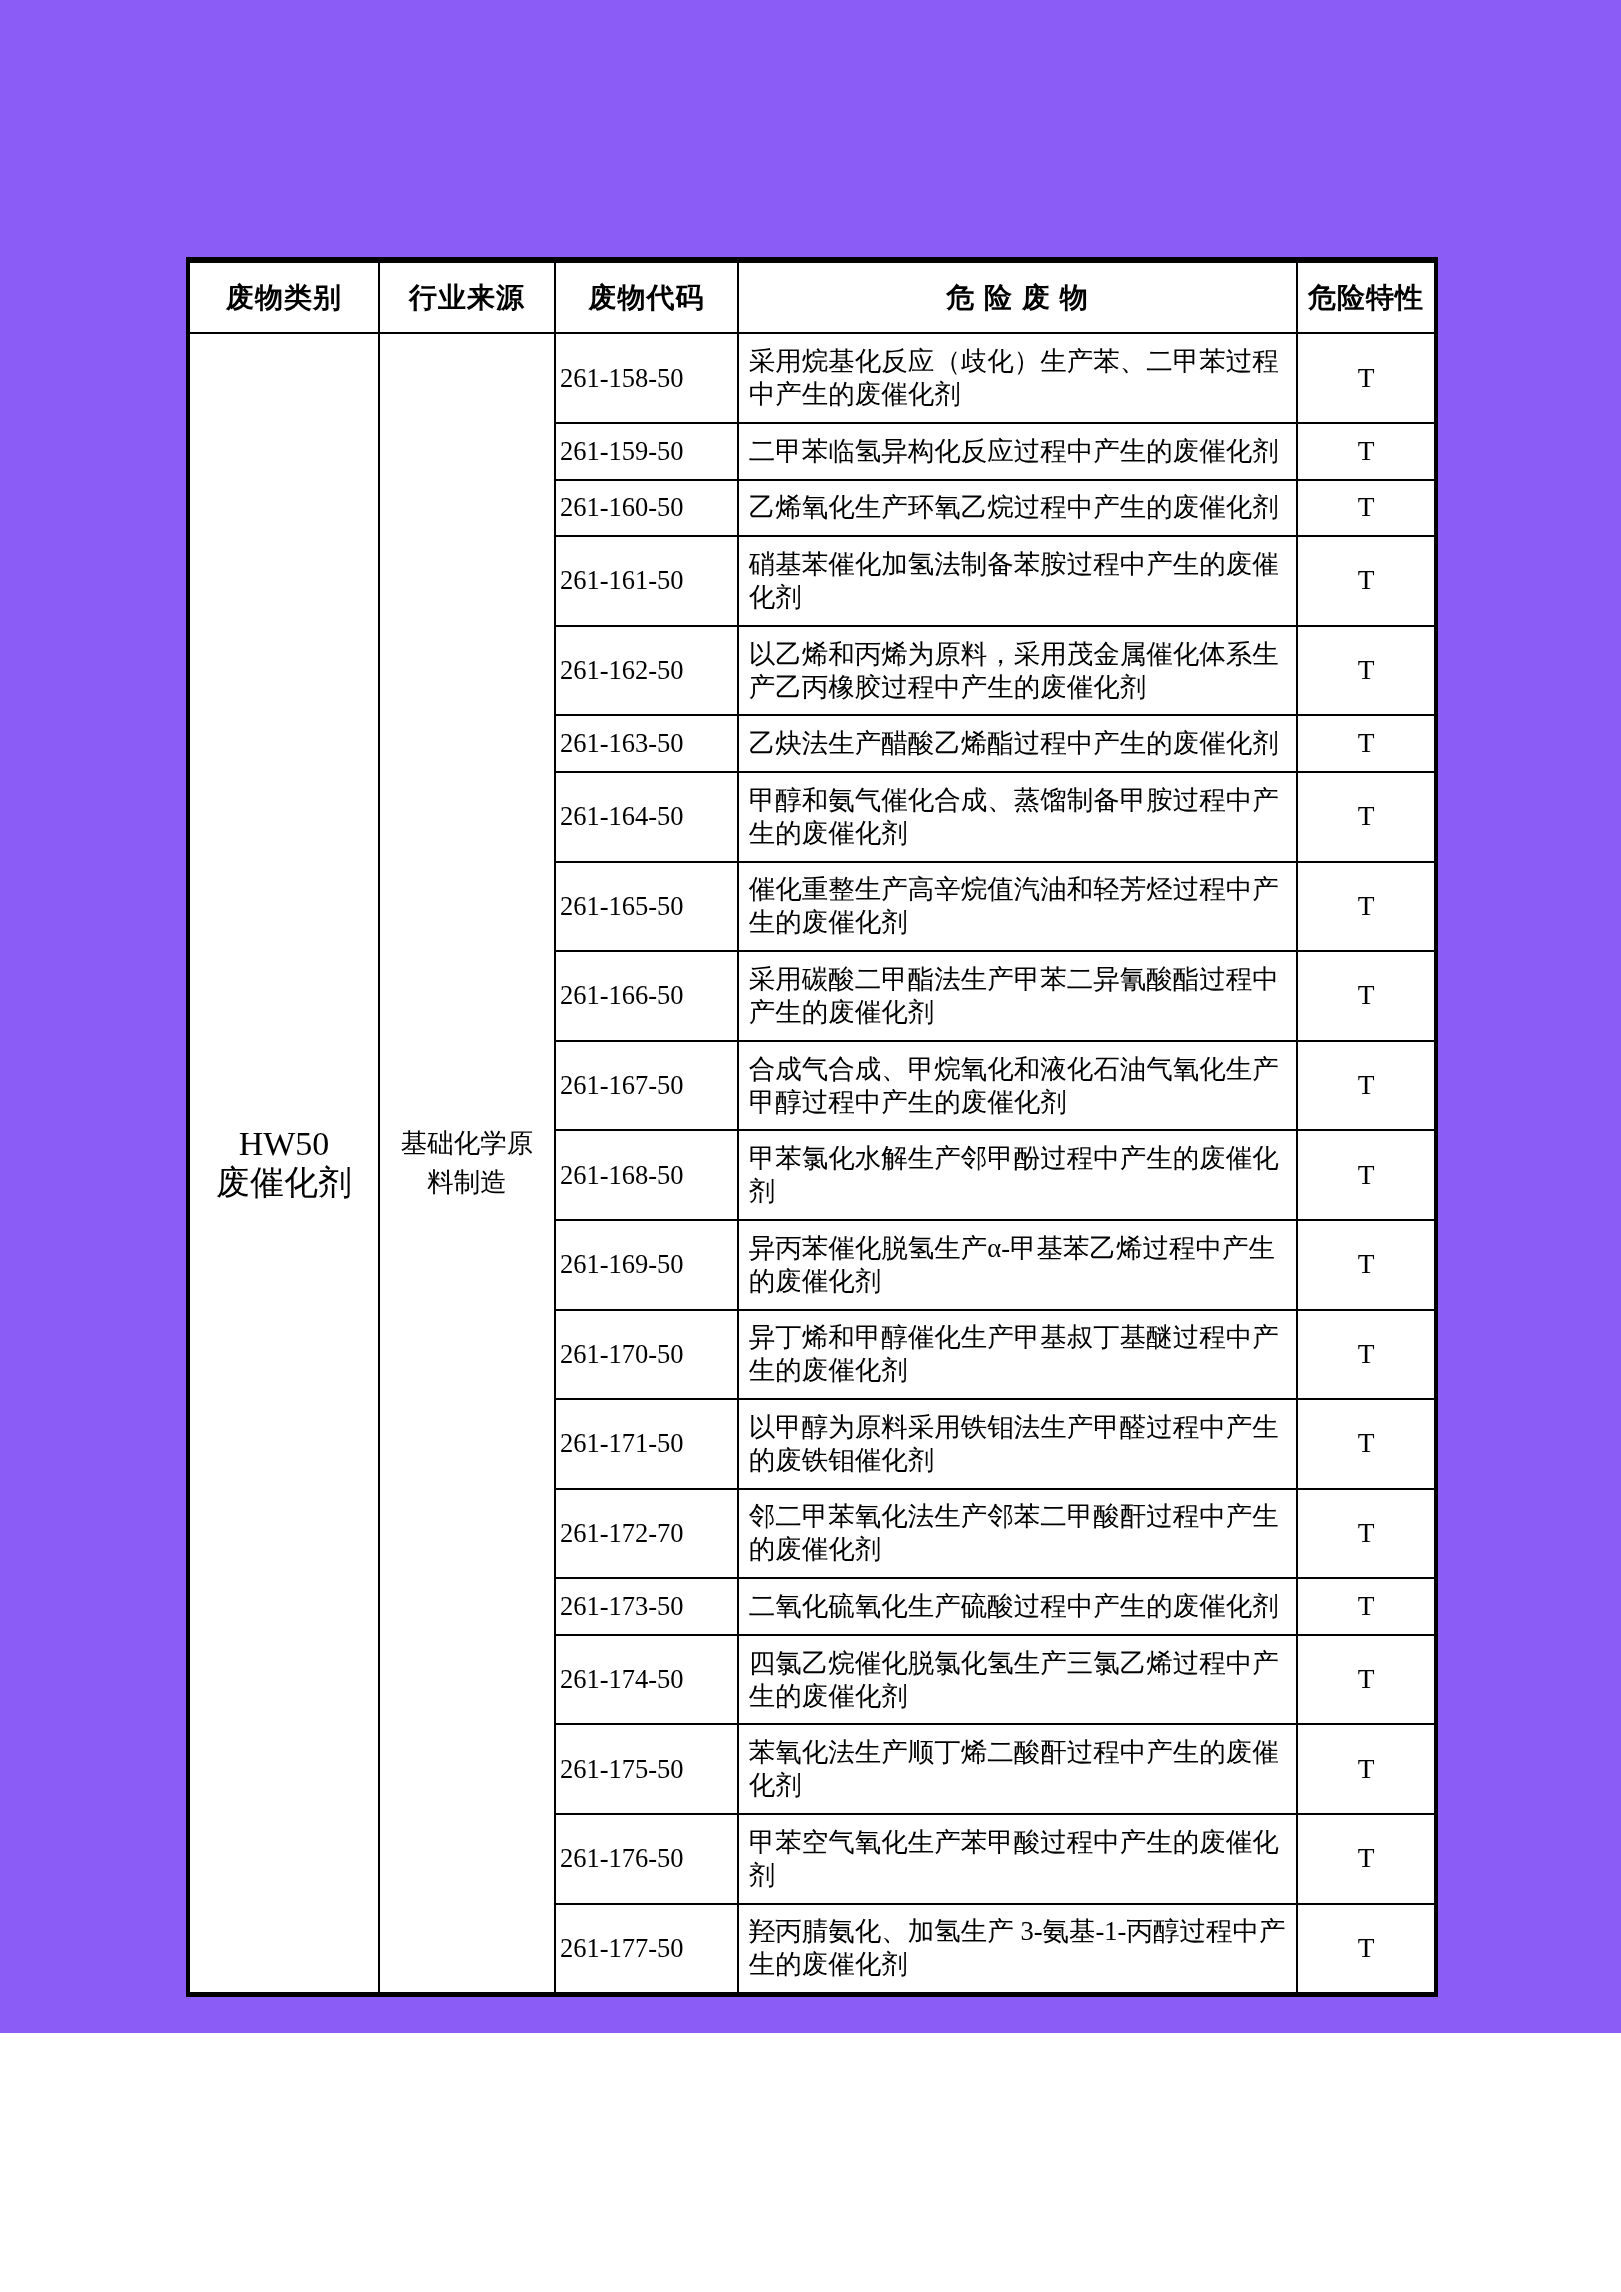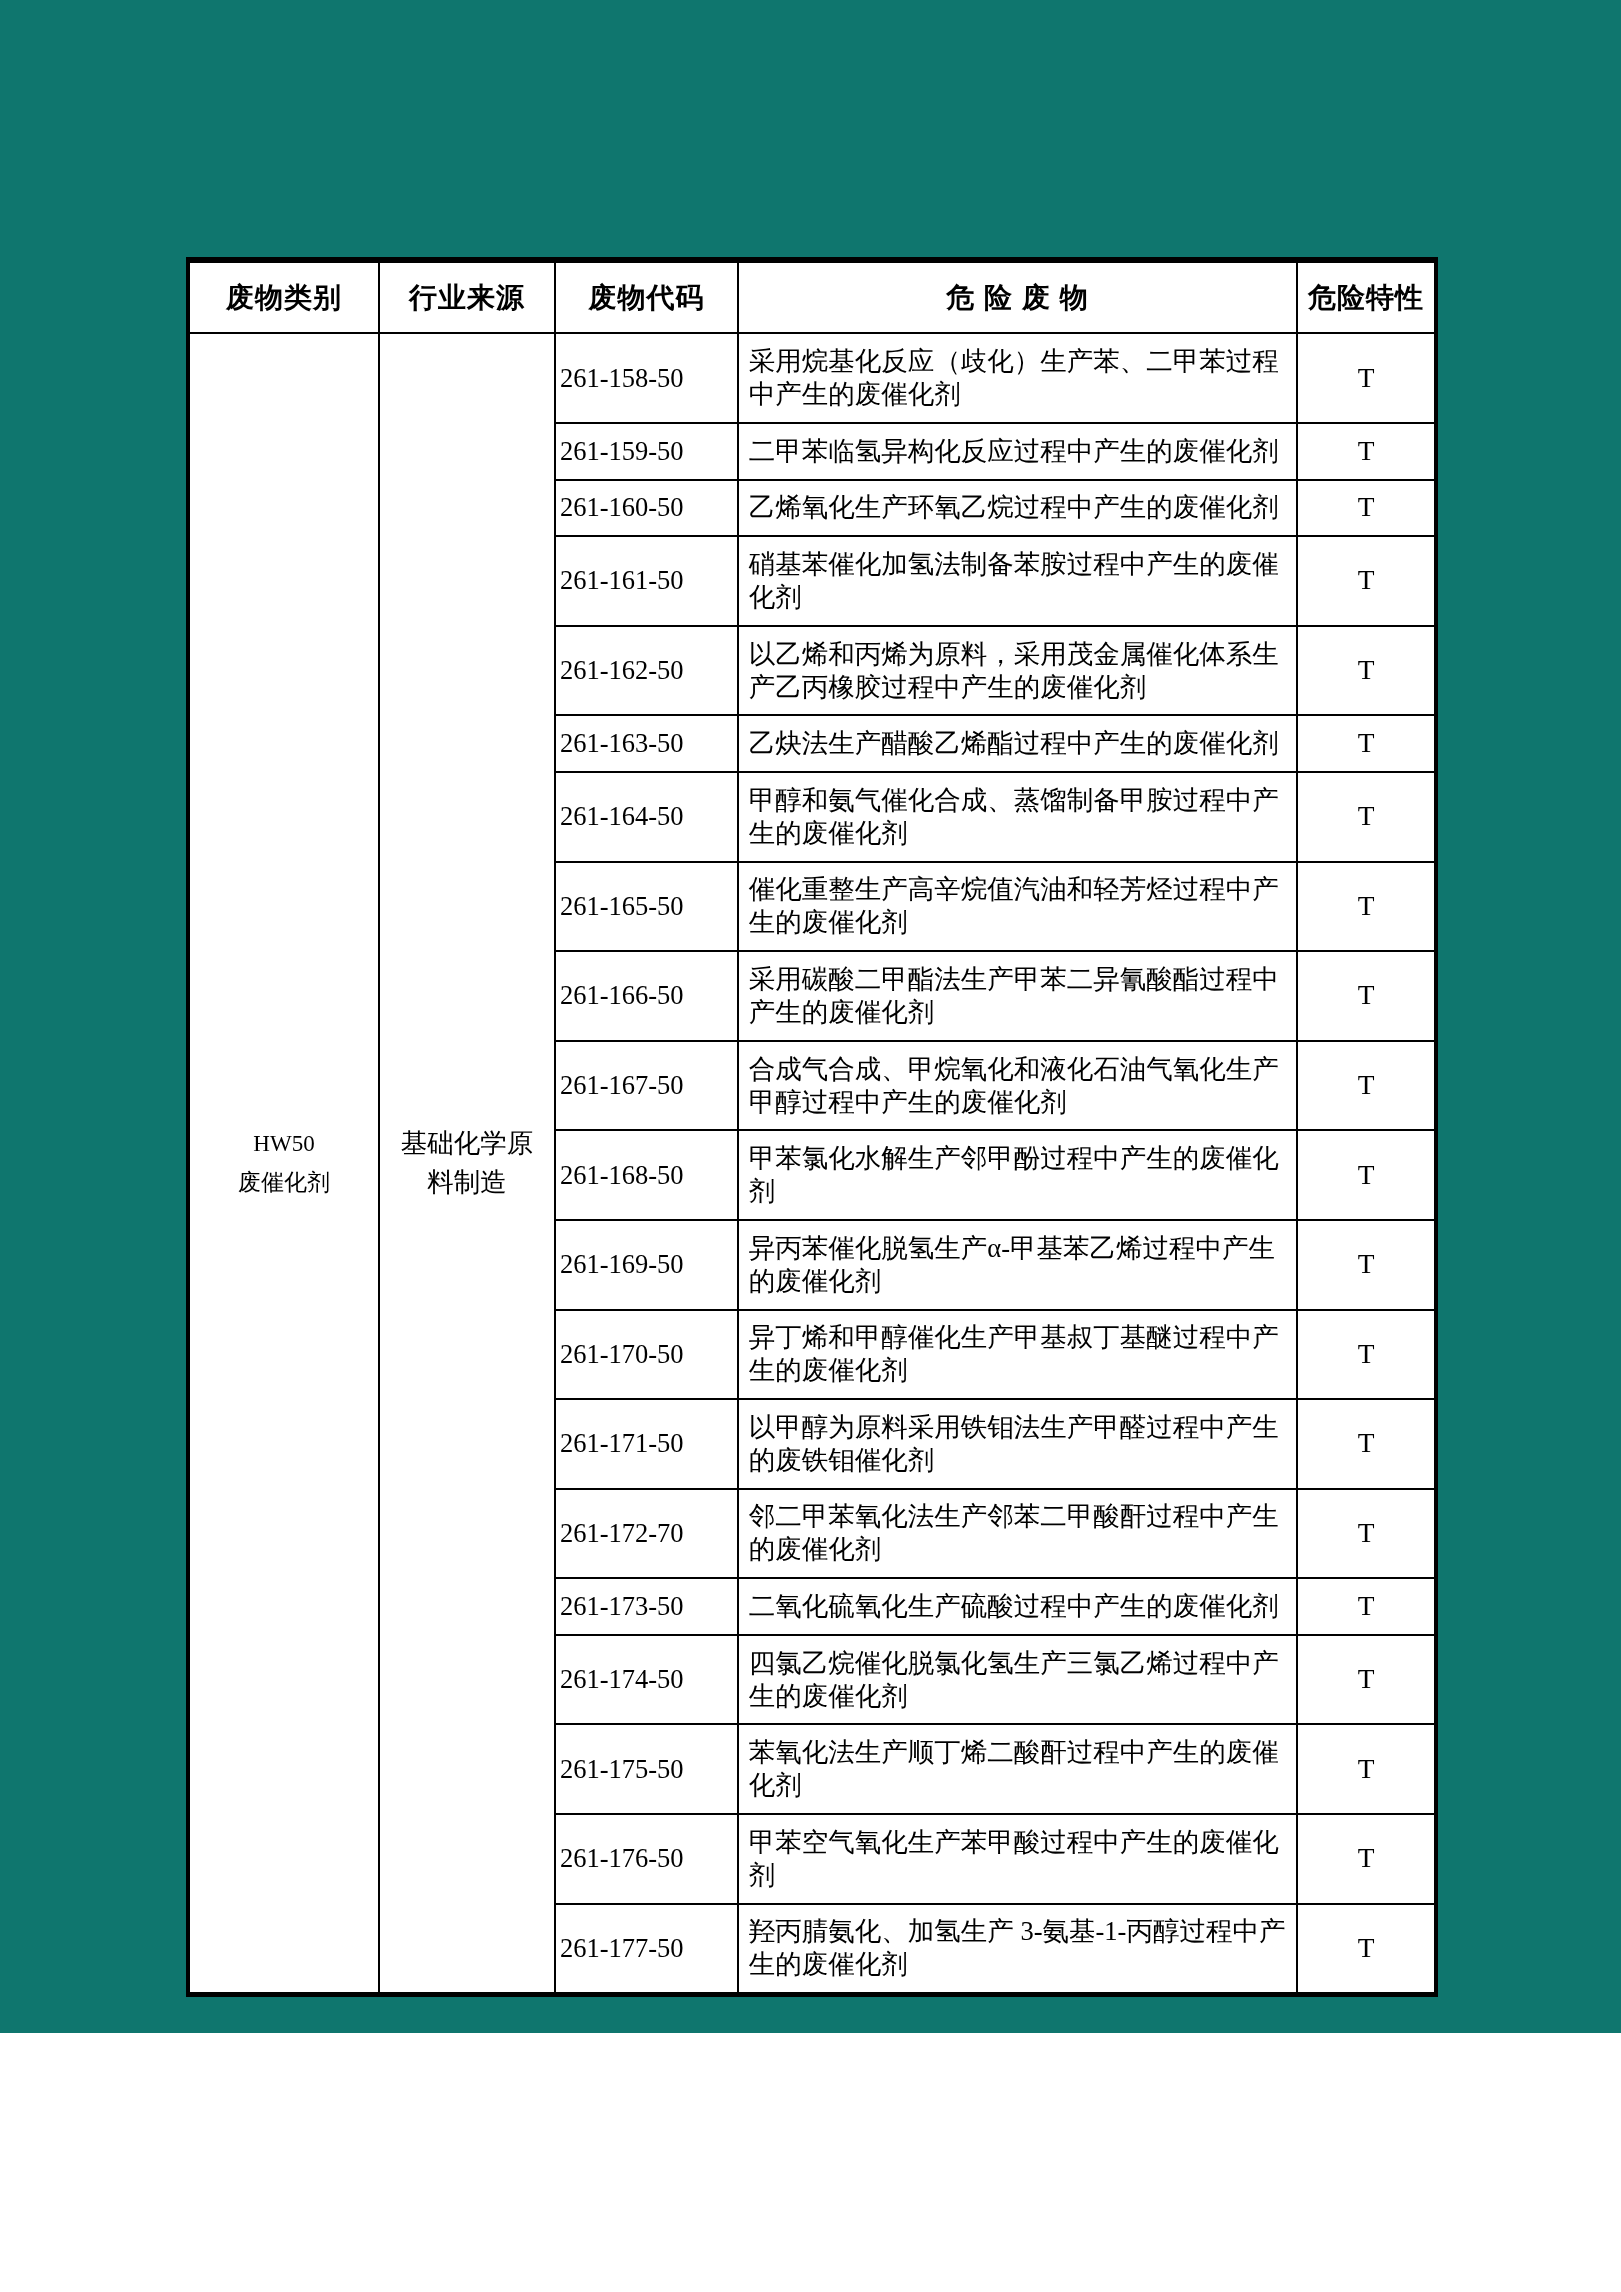--- a/index.html
+++ b/index.html
@@ -4,21 +4,21 @@
 <style>
   html, body {
     margin: 0;
     padding: 0;
     background: #ffffff;
   }
   .page {
     position: relative;
     width: 1621px;
     height: 2033px;
-    background: #0f766e;
+    background: #8b5cf6;
     font-family: "Liberation Serif", "DejaVu Serif", serif;
     color: #000000;
   }
   table.waste-table {
     position: absolute;
     left: 186px;
     top: 257px;
     width: 1249px;
     border-collapse: collapse;
     table-layout: fixed;
@@ -35,21 +35,21 @@
   th.hdr {
     font-family: "Liberation Sans", "DejaVu Sans", sans-serif;
     font-weight: bold;
     font-size: 28px;
     text-align: center;
     padding: 15.7px 3.9px;
     letter-spacing: 1px;
   }
   td.cat-cell {
     text-align: center;
-    font-size: 23px;
+    font-size: 34px;
     line-height: 39px;
     padding: 5.9px;
   }
   td.src-cell {
     text-align: center;
     font-size: 26.5px;
     line-height: 39px;
     padding: 5.9px 11.8px;
     margin-top: 8px;
   }

